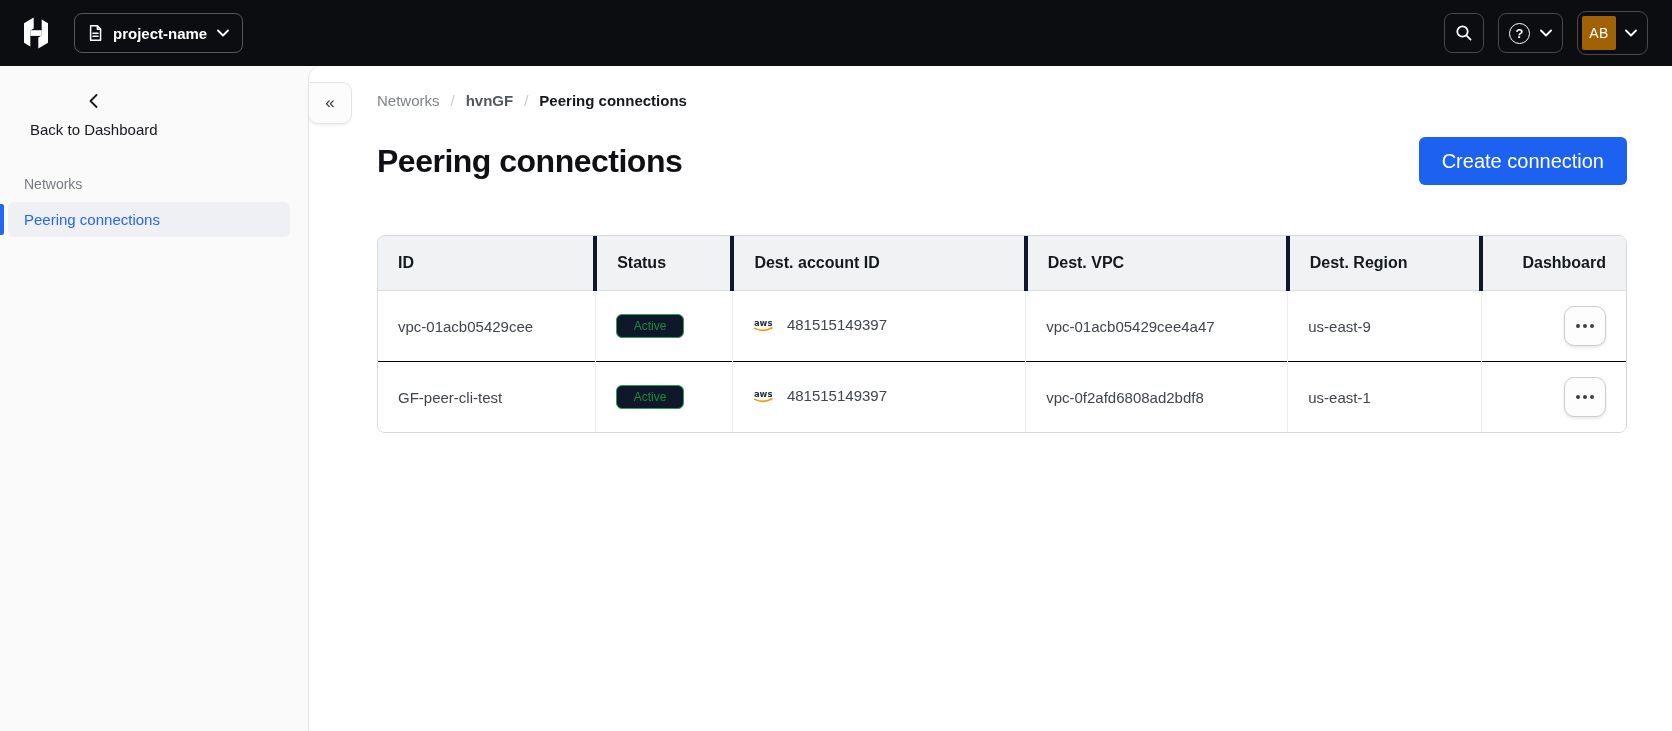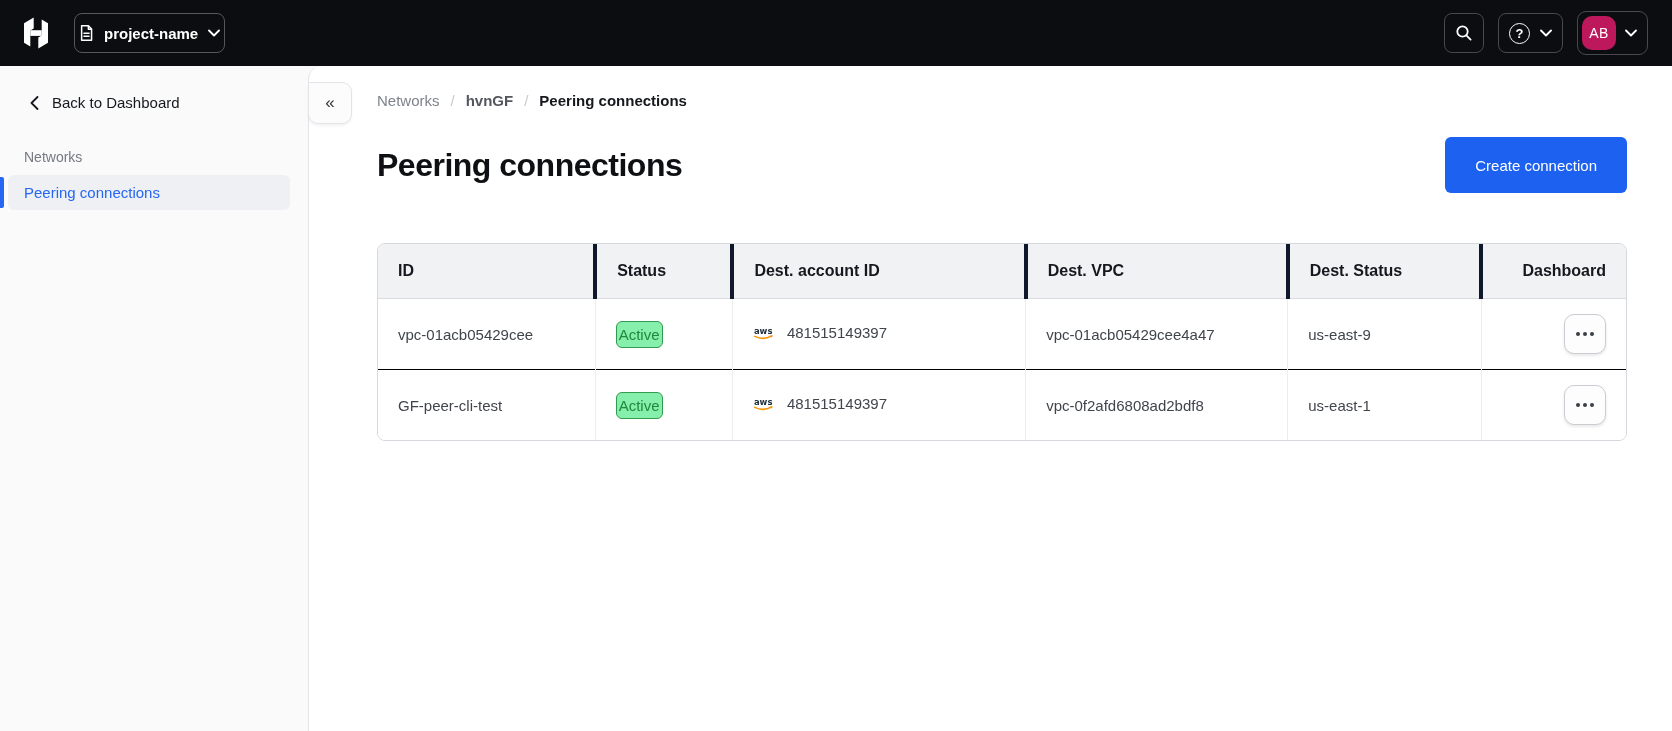--- a/index.html
+++ b/index.html
@@ -18,21 +18,21 @@
     align-items: center;
     padding: 0 24px 0 20px;
   }
   .logo { width: 32px; height: 32px; display: flex; align-items: center; justify-content: center; }
   .project-switcher {
     margin-left: 22px;
     height: 40px;
     display: inline-flex;
     align-items: center;
     gap: 10px;
-    padding: 0 4px;
+    padding: 0 13px;
     border: 1px solid #54575D;
     border-radius: 8px;
     background: transparent;
     color: #FFFFFF;
     font-size: 15px;
     font-weight: 600;
     font-family: inherit;
     cursor: pointer;
   }
   .topbar-spacer { flex: 1; }
@@ -65,43 +65,43 @@
     align-items: center;
     gap: 9px;
     padding: 4px 10px 4px 4px;
     border: 1px solid #46494F;
     border-radius: 9px;
     background: transparent;
     cursor: pointer;
   }
   .avatar {
     width: 34px; height: 34px;
-    border-radius: 10px;
-    background: #be185d;
+    border-radius: 2px;
+    background: #a16207;
     color: #fff;
     font-size: 14px; font-weight: 500;
     display: inline-flex; align-items: center; justify-content: center;
     letter-spacing: .3px;
   }
 
   
   .content-row {
     display: flex;
     height: 665px;
     background: #FAFAFB;
     position: relative;
   }
 
   
   .sidebar { width: 308px; flex-shrink: 0; position: relative; padding-top: 20px; }
   .back-link {
     display: flex; align-items: center; gap: 13px;
     padding: 8px 16px 8px 30px;
     font-size: 15px; font-weight: 500; color: #15181C;
-    cursor: pointer; background: none; border: none; font-family: inherit;
+    cursor: pointer; background: none; border: none; font-family: inherit; flex-direction: column;
   }
   .sidebar-heading {
     margin: 30px 24px 10px 24px;
     font-size: 14px; font-weight: 500; color: #757A82;
   }
   .nav-item {
     position: relative;
     margin: 6px 18px 0 8px;
     padding: 9px 16px;
     border-radius: 6px;
@@ -152,27 +152,27 @@
 
   .page-header {
     display: flex; align-items: center; justify-content: space-between;
     margin-top: 28px;
   }
   .page-title {
     font-size: 32px; font-weight: 700; color: #0E1013;
     letter-spacing: -0.5px;
   }
   .create-btn {
-    height: 56px;
-    padding: 0 30px;
+    height: 48px;
+    padding: 0 23px;
     background: #1C61F0;
     border: none;
     border-radius: 6px;
     color: #fff;
-    font-size: 15px; font-weight: 500;
+    font-size: 20px; font-weight: 500;
     font-family: inherit;
     cursor: pointer;
   }
 
   
   .table-card {
     margin-top: 50px;
     border: 1px solid #D5D8DC;
     border-radius: 8px;
     overflow: hidden;
@@ -196,26 +196,26 @@
     color: #40454C;
     vertical-align: middle;
     background: #fff;
   }
   tbody td + td { border-left: 1px solid #EBEDEF; }
   tbody tr + tr td { border-top: 1px solid #000000; }
   td.cell-settings { text-align: right; }
 
   .badge-success {
     display: inline-block;
-    padding: 4px 2px;
+    padding: 4px 17px;
     border: 1px solid #2F9C50;
     border-radius: 6px;
     color: #1E8A3C;
-    font-size: 15px;
-    background: #86efac;
+    font-size: 12px;
+    background: #0f172a;
   }
   .account-cell { display: inline-flex; align-items: center; gap: 9px; }
   .ellipsis-btn {
     width: 42px; height: 40px;
     border: 1px solid #C9CCD1;
     border-radius: 10px;
     background: #FDFDFE;
     box-shadow: 0 2px 3px rgba(0,0,0,.09);
     display: inline-flex; align-items: center; justify-content: center; gap: 3px;
     cursor: pointer;
@@ -333,21 +333,21 @@
           <col style="width:21%">
             <col style="width:15.5%">
             <col style="width:11.6%">
         </colgroup>
         <thead>
           <tr>
             <th>ID</th>
             <th>Status</th>
             <th>Dest. account ID</th>
             <th>Dest. VPC</th>
-            <th>Dest. Status</th>
+            <th>Dest. Region</th>
             <th class="col-settings">Dashboard</th>
           </tr>
         </thead>
         <tbody>
           <tr>
             <td>vpc-01acb05429cee</td>
             <td>
               <span class="badge-success">Active</span>
             </td>
             <td>

